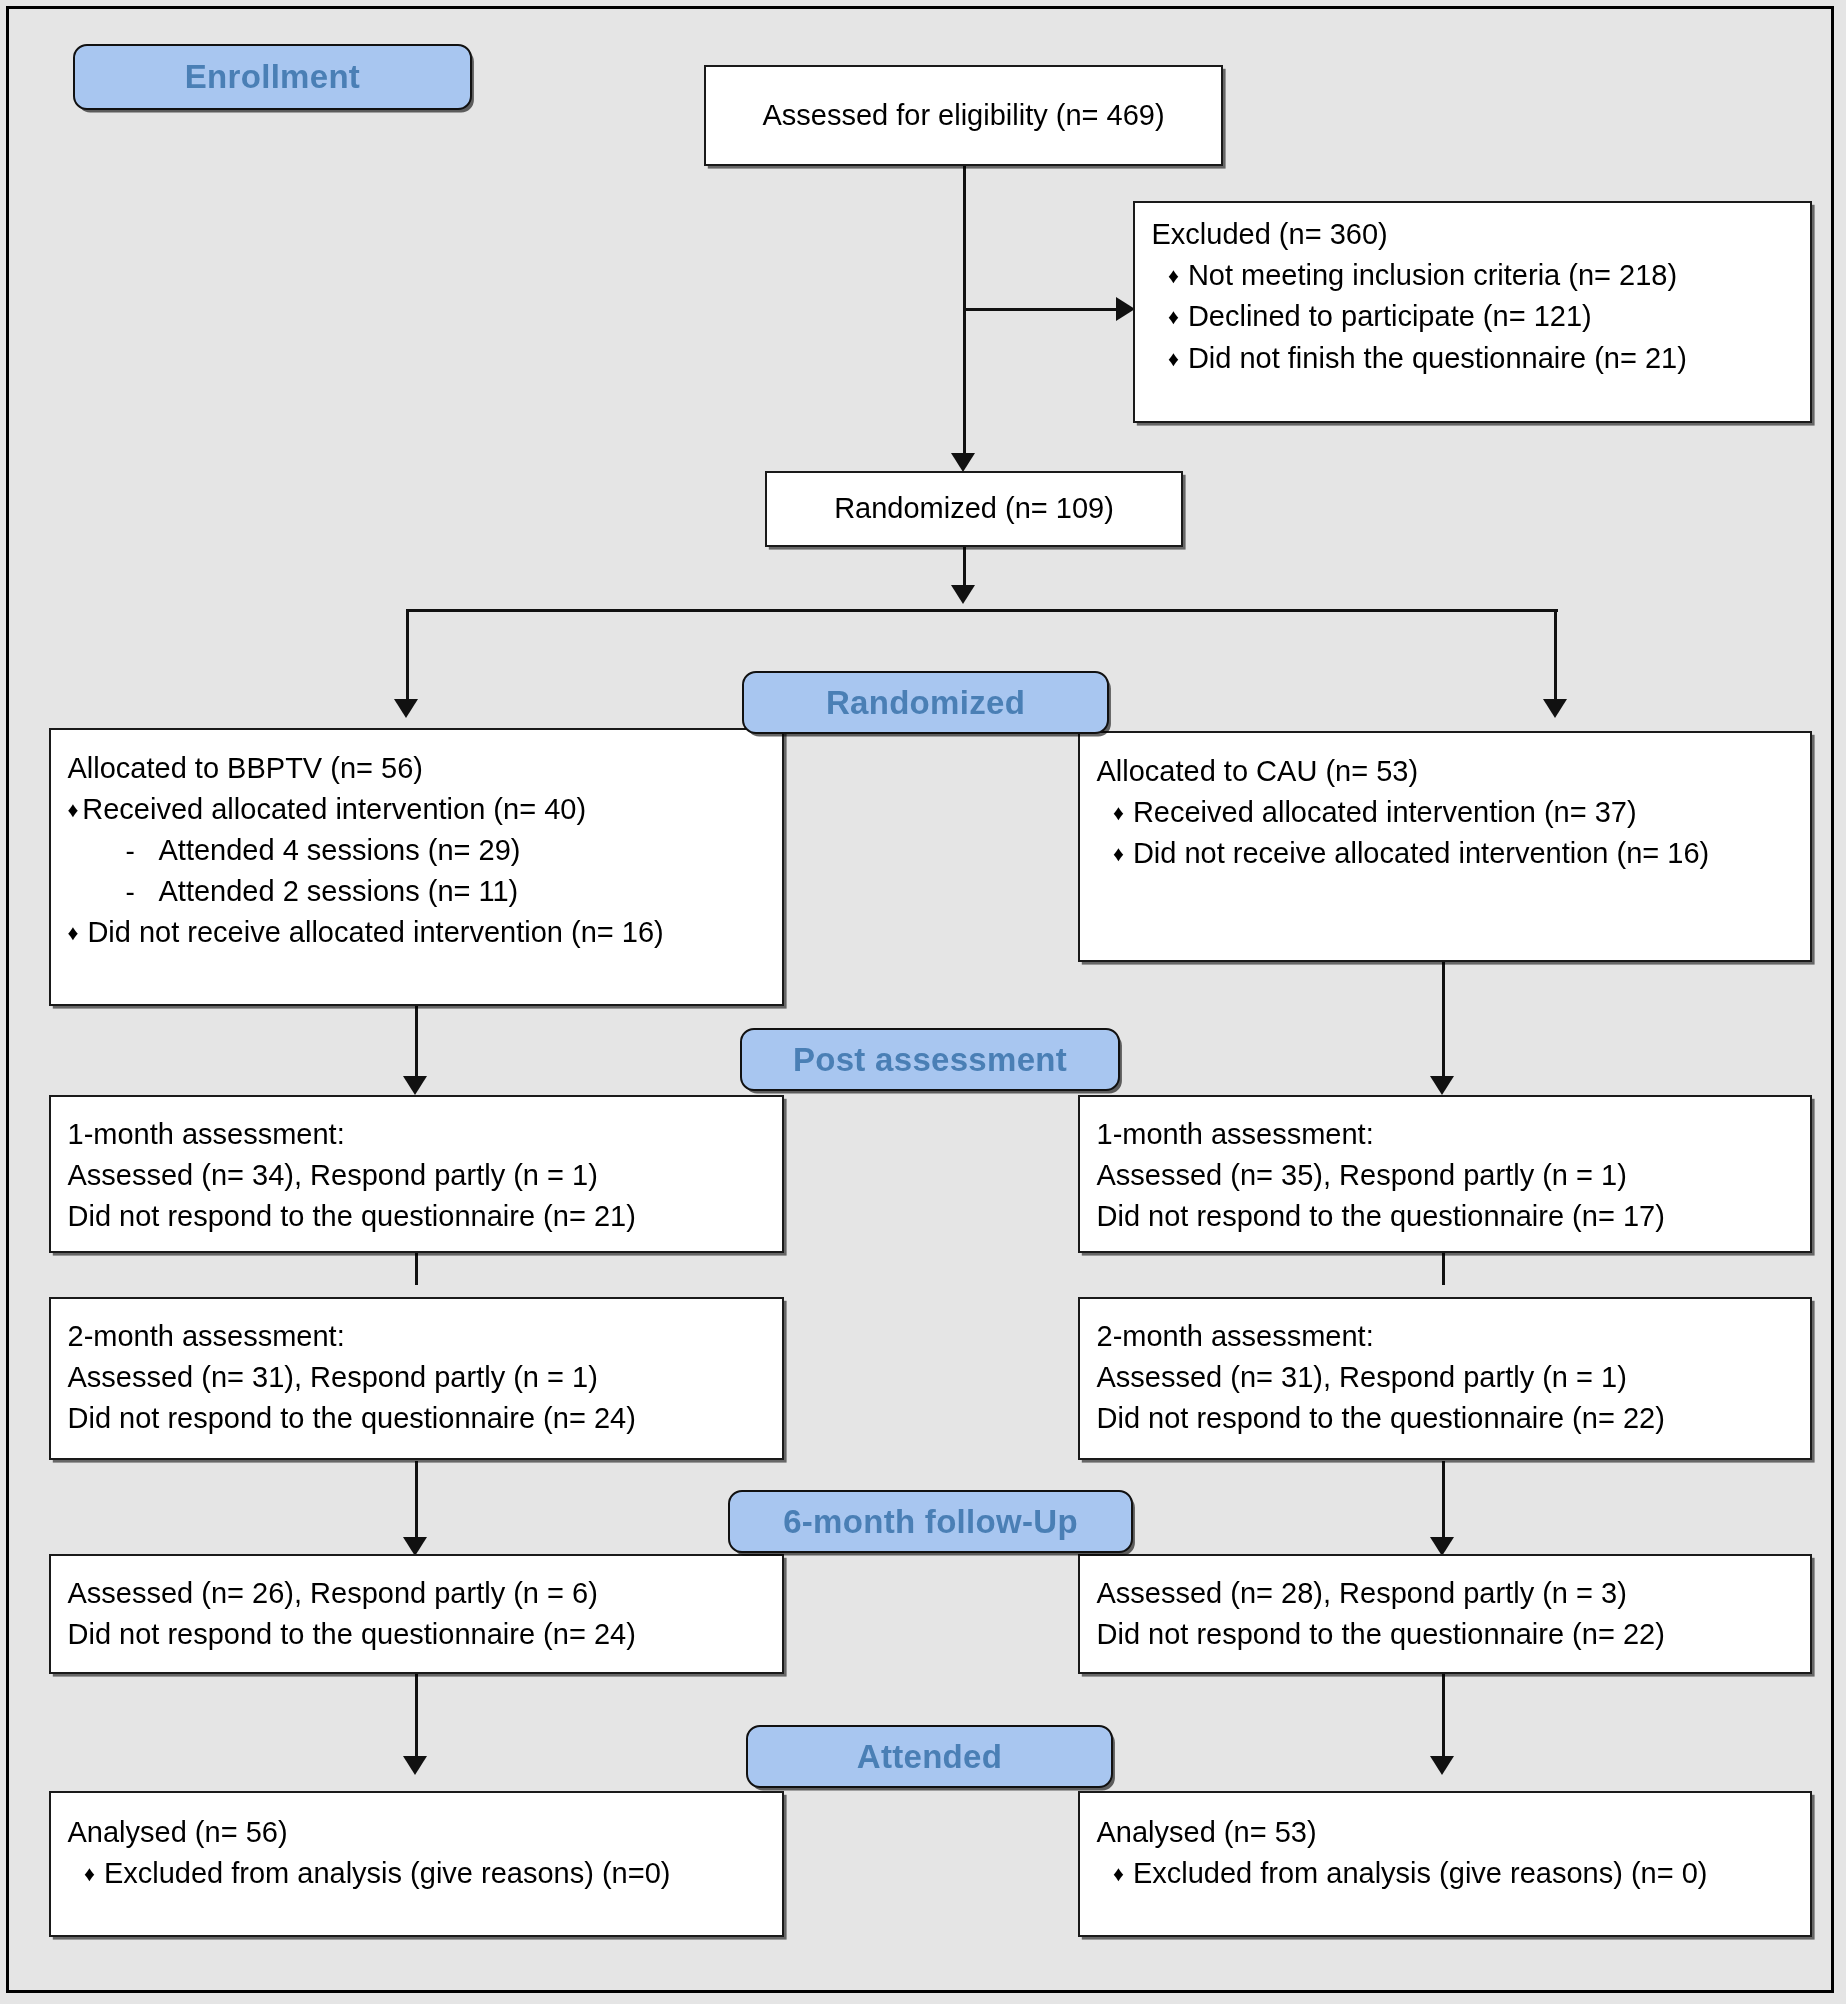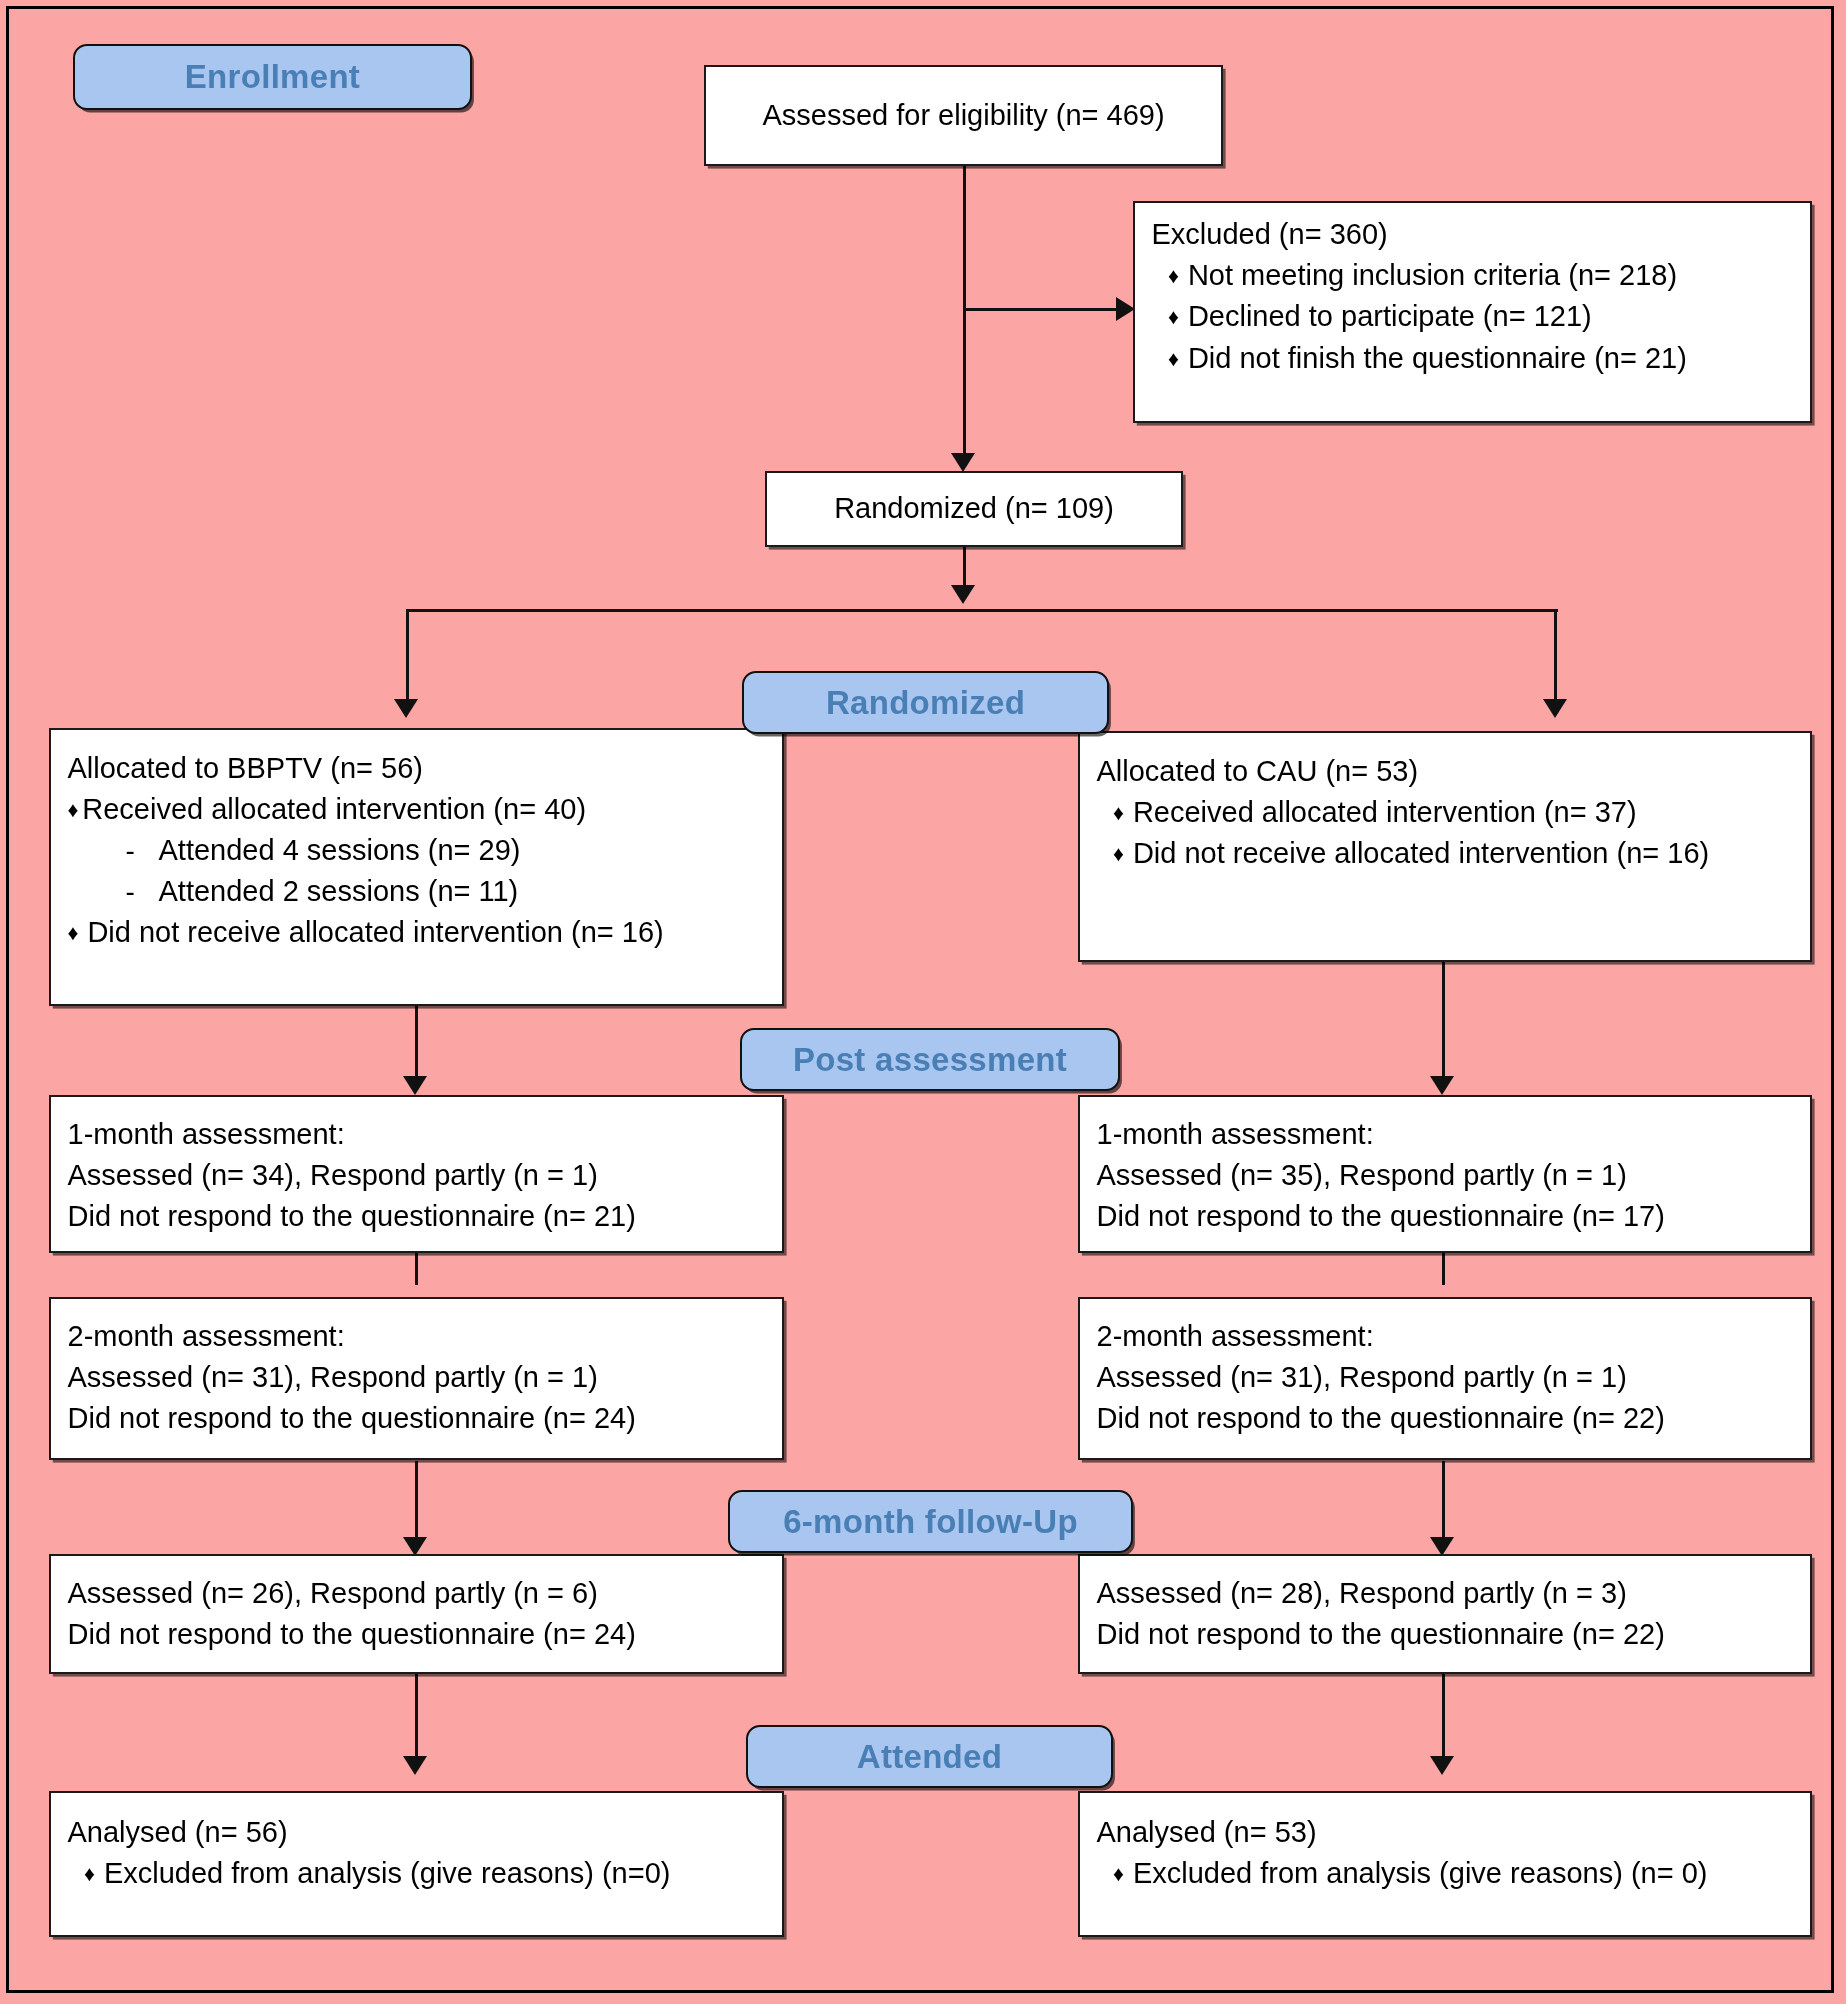--- a/index.html
+++ b/index.html
@@ -3,21 +3,21 @@
 <meta charset="utf-8">
 <title>CONSORT Flow Diagram</title>
 <style>
   html, body { margin:0; padding:0; background:#ffffff; }
   body { font-family:"Liberation Sans", sans-serif; }
 
   #canvas {
     position: relative;
     width: 1846px;
     height: 2005px;
-    background: #fca5a5;
+    background: #e5e5e5;
     overflow: hidden;
   }
 
   
   .frame {
     position:absolute;
     left: 6.3px; top: 6.3px;
     width: 1828px; height: 1987px;
     border: 3.2px solid #000;
     box-sizing: border-box;

